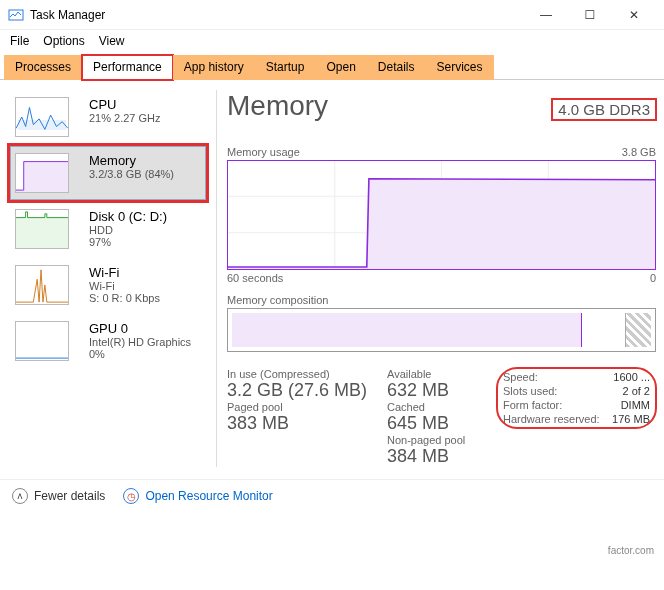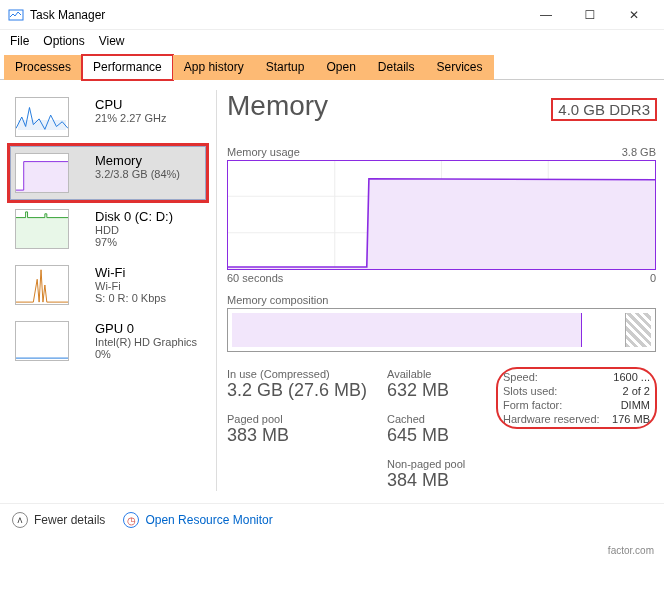--- a/index.html
+++ b/index.html
@@ -40,21 +40,21 @@
   }
   .tab.active {
     border: 1px solid #ccc; border-bottom: 1px solid #fff; background: #fff;
   }
   .hl-red { outline: 2px solid #e03030; outline-offset: -1px; }
   .content {
     display: flex; padding: 10px 8px 8px 10px;
   }
   .sidebar { width: 196px; flex: 0 0 196px; }
   .side-item {
-    display: flex; align-items: flex-start; gap: 26px;
+    display: flex; align-items: flex-start; gap: 20px;
     padding: 6px 4px 6px 4px; border: 1px solid transparent; margin-bottom: 2px;
   }
   .side-item .thumb {
     width: 54px; height: 40px; border: 1px solid #bbb; background: #fff; flex: 0 0 54px;
     position: relative; overflow: hidden;
   }
   .side-item .labels { display: flex; flex-direction: column; }
   .side-item .name { font-size: 13px; color: #000; }
   .side-item .sub { font-size: 11px; color: #555; }
   .side-item.selected { background: #e0e0e0; border: 1px solid #9aa8c9; }
@@ -67,21 +67,21 @@
   .graph-label-row { display: flex; justify-content: space-between; font-size: 11px; color: #666; margin-top: 18px; }
   .graph {
     height: 110px; border: 1px solid #8a2be2; margin-top: 2px; position: relative; background: #fff;
   }
   .graph-axis-row { display: flex; justify-content: space-between; font-size: 11px; color: #666; margin-top: 2px; }
   .comp-label { font-size: 11px; color: #666; margin-top: 10px; }
   .comp-box { height: 44px; border: 1px solid #999; margin-top: 2px; position: relative; background: #fff; }
   .comp-fill { position: absolute; top: 4px; bottom: 4px; left: 4px; width: 82%; background: #f2e6fb; border-right: 1px solid #8a2be2; }
   .comp-r { position: absolute; top: 4px; bottom: 4px; right: 4px; width: 6%; background: repeating-linear-gradient(45deg,#ccc,#ccc 3px,#fff 3px,#fff 6px); border-left: 1px solid #aaa; }
   .stats { display: flex; margin-top: 16px; gap: 10px; }
-  .stats-col { display: flex; flex-direction: column; gap: 12px; }
+  .stats-col { display: flex; flex-direction: column; }
   .stat .lbl { font-size: 11px; color: #666; }
   .stat .val { font-size: 18px; color: #555; margin-top: 0px; }
   .stats-left { width: 150px; }
   .stats-mid { width: 100px; }
   .stats-tbl { flex: 1; font-size: 11px; color: #555; }
   .stats-tbl .row { display: flex; justify-content: space-between; padding: 1px 4px; }
   .stats-tbl .row .k { color: #666; }
   .stats-tbl .row .v { color: #333; }
   .footer {
     display: flex; align-items: center; gap: 18px; padding: 8px 12px 12px 12px;

